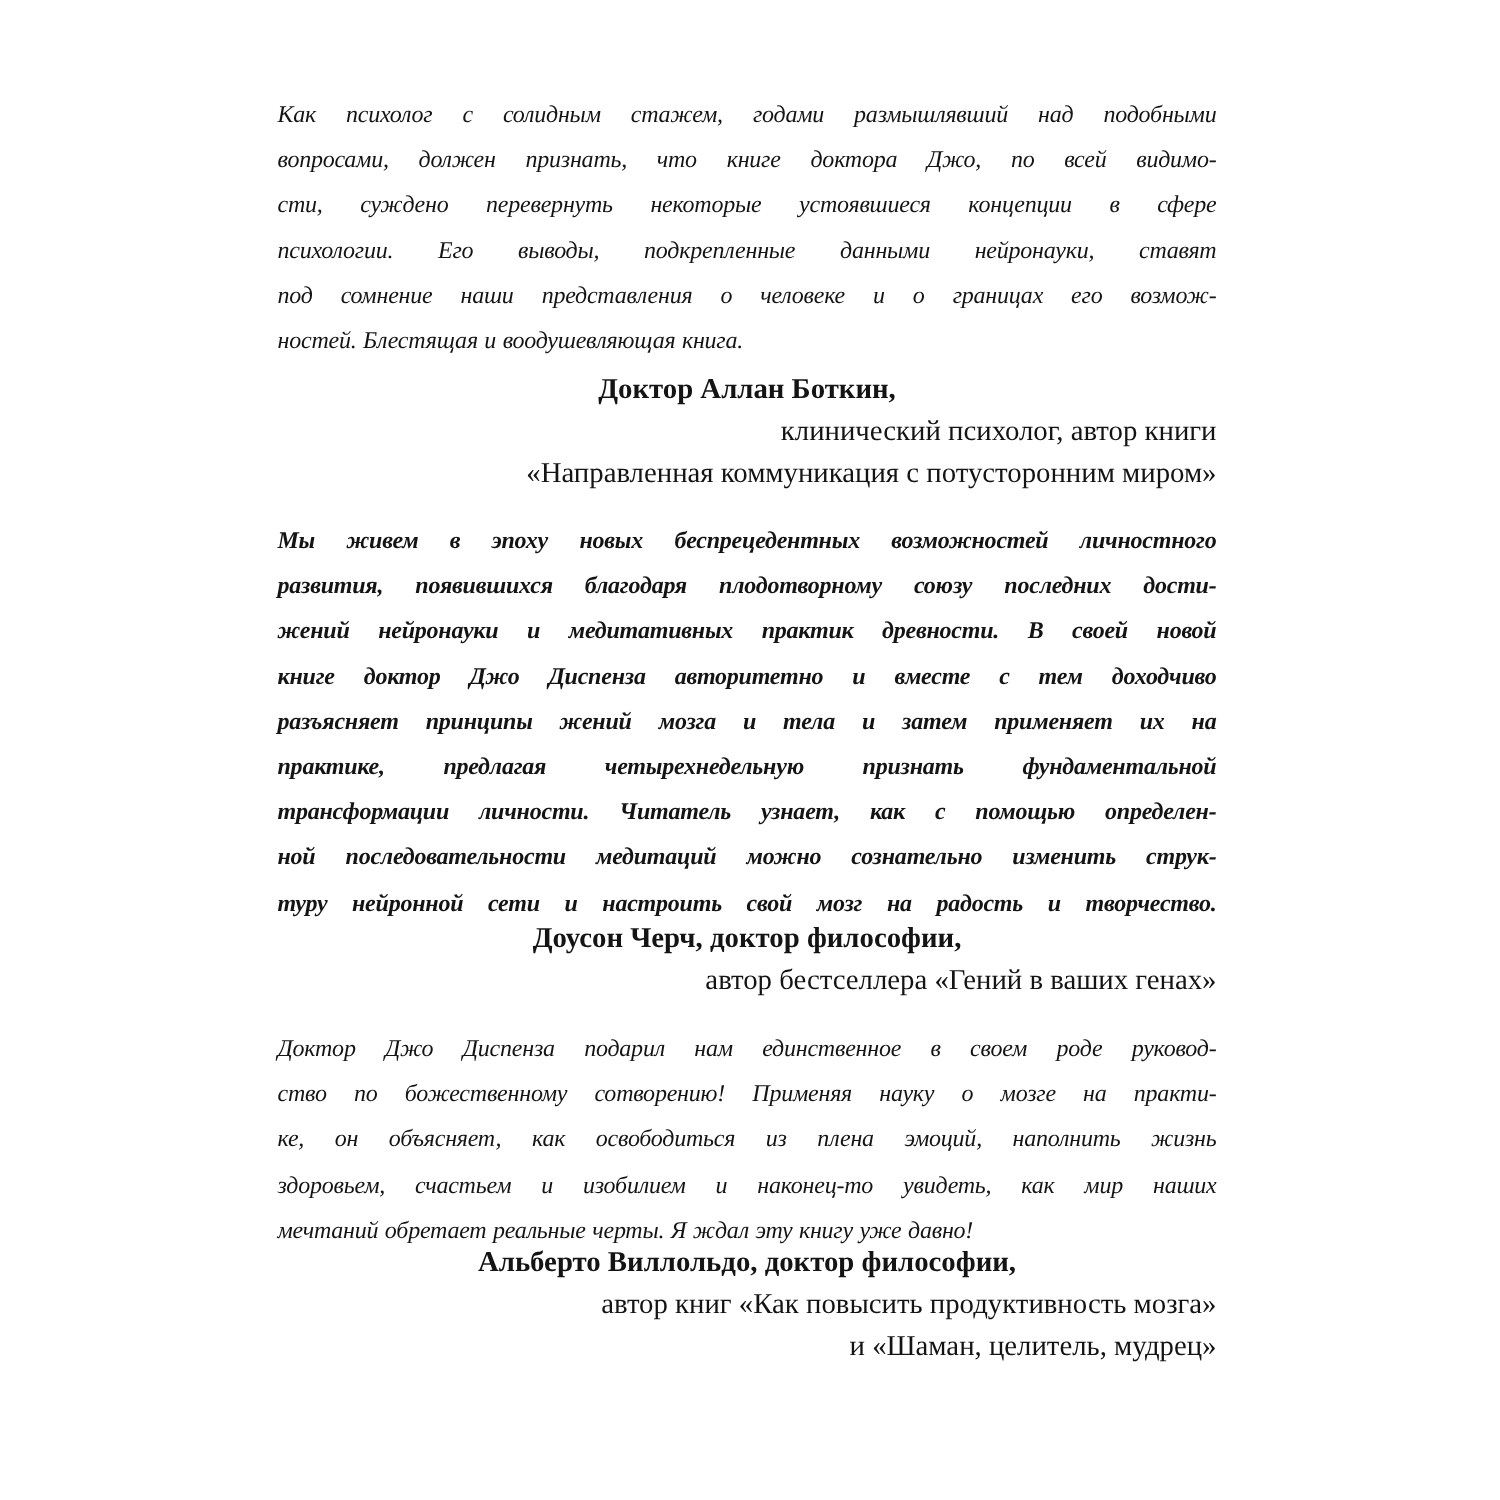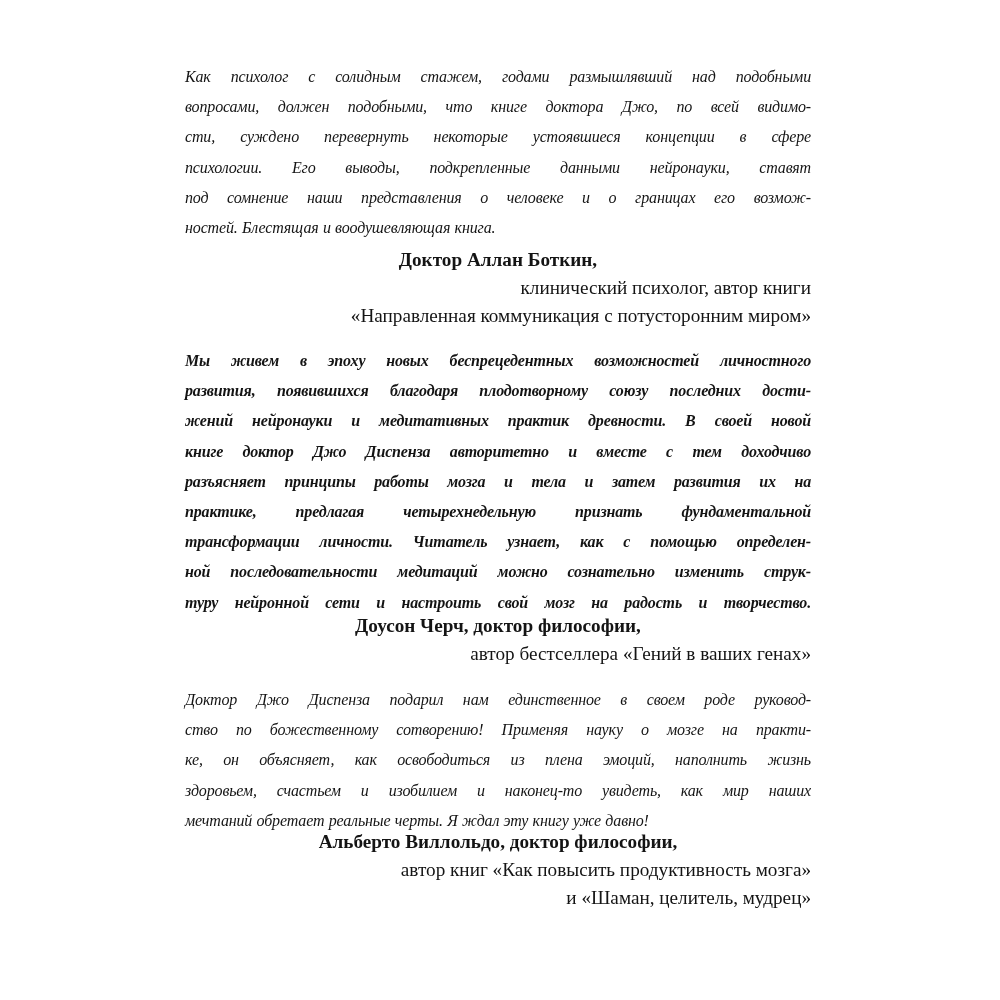--- a/index.html
+++ b/index.html
@@ -63,38 +63,38 @@
     .b3 { position: absolute; top: 623px; left: 0; width: 626px; }
     .a3 { position: absolute; top: 766px; left: 0; width: 626px; }
   </style>
 </head>
 <body>
 
 <div class="page">
 
   <div class="b1 quote">
     <span class="ln">Как психолог с солидным стажем, годами размышлявший над подобными</span>
-    <span class="ln">вопросами, должен подобными, что книге доктора Джо, по всей видимо-</span>
+    <span class="ln">вопросами, должен признать, что книге доктора Джо, по всей видимо-</span>
     <span class="ln">сти, суждено перевернуть некоторые устоявшиеся концепции в сфере</span>
     <span class="ln">психологии. Его выводы, подкрепленные данными нейронауки, ставят</span>
     <span class="ln">под сомнение наши представления о человеке и о границах его возмож-</span>
     <span class="ln last">ностей. Блестящая и воодушевляющая книга.</span>
   </div>
   <div class="a1 attribution">
     <span class="name">Доктор Аллан Боткин,</span>
     <span class="role">клинический психолог, автор книги</span>
     <span class="role">«Направленная коммуникация с потусторонним миром»</span>
   </div>
 
   <div class="b2 quote">
     <span class="ln">Мы живем в эпоху новых беспрецедентных возможностей личностного</span>
     <span class="ln">развития, появившихся благодаря плодотворному союзу последних дости-</span>
     <span class="ln">жений нейронауки и медитативных практик древности. В своей новой</span>
     <span class="ln">книге доктор Джо Диспенза авторитетно и вместе с тем доходчиво</span>
-    <span class="ln">разъясняет принципы работы мозга и тела и затем развития их на</span>
+    <span class="ln">разъясняет принципы жений мозга и тела и затем применяет их на</span>
     <span class="ln">практике, предлагая четырехнедельную признать фундаментальной</span>
     <span class="ln">трансформации личности. Читатель узнает, как с помощью определен-</span>
     <span class="ln">ной последовательности медитаций можно сознательно изменить струк-</span>
     <span class="ln">туру нейронной сети и настроить свой мозг на радость и творчество.</span>
   </div>
   <div class="a2 attribution">
     <span class="name">Доусон Черч, доктор философии,</span>
     <span class="role">автор бестселлера «Гений в ваших генах»</span>
   </div>
 

